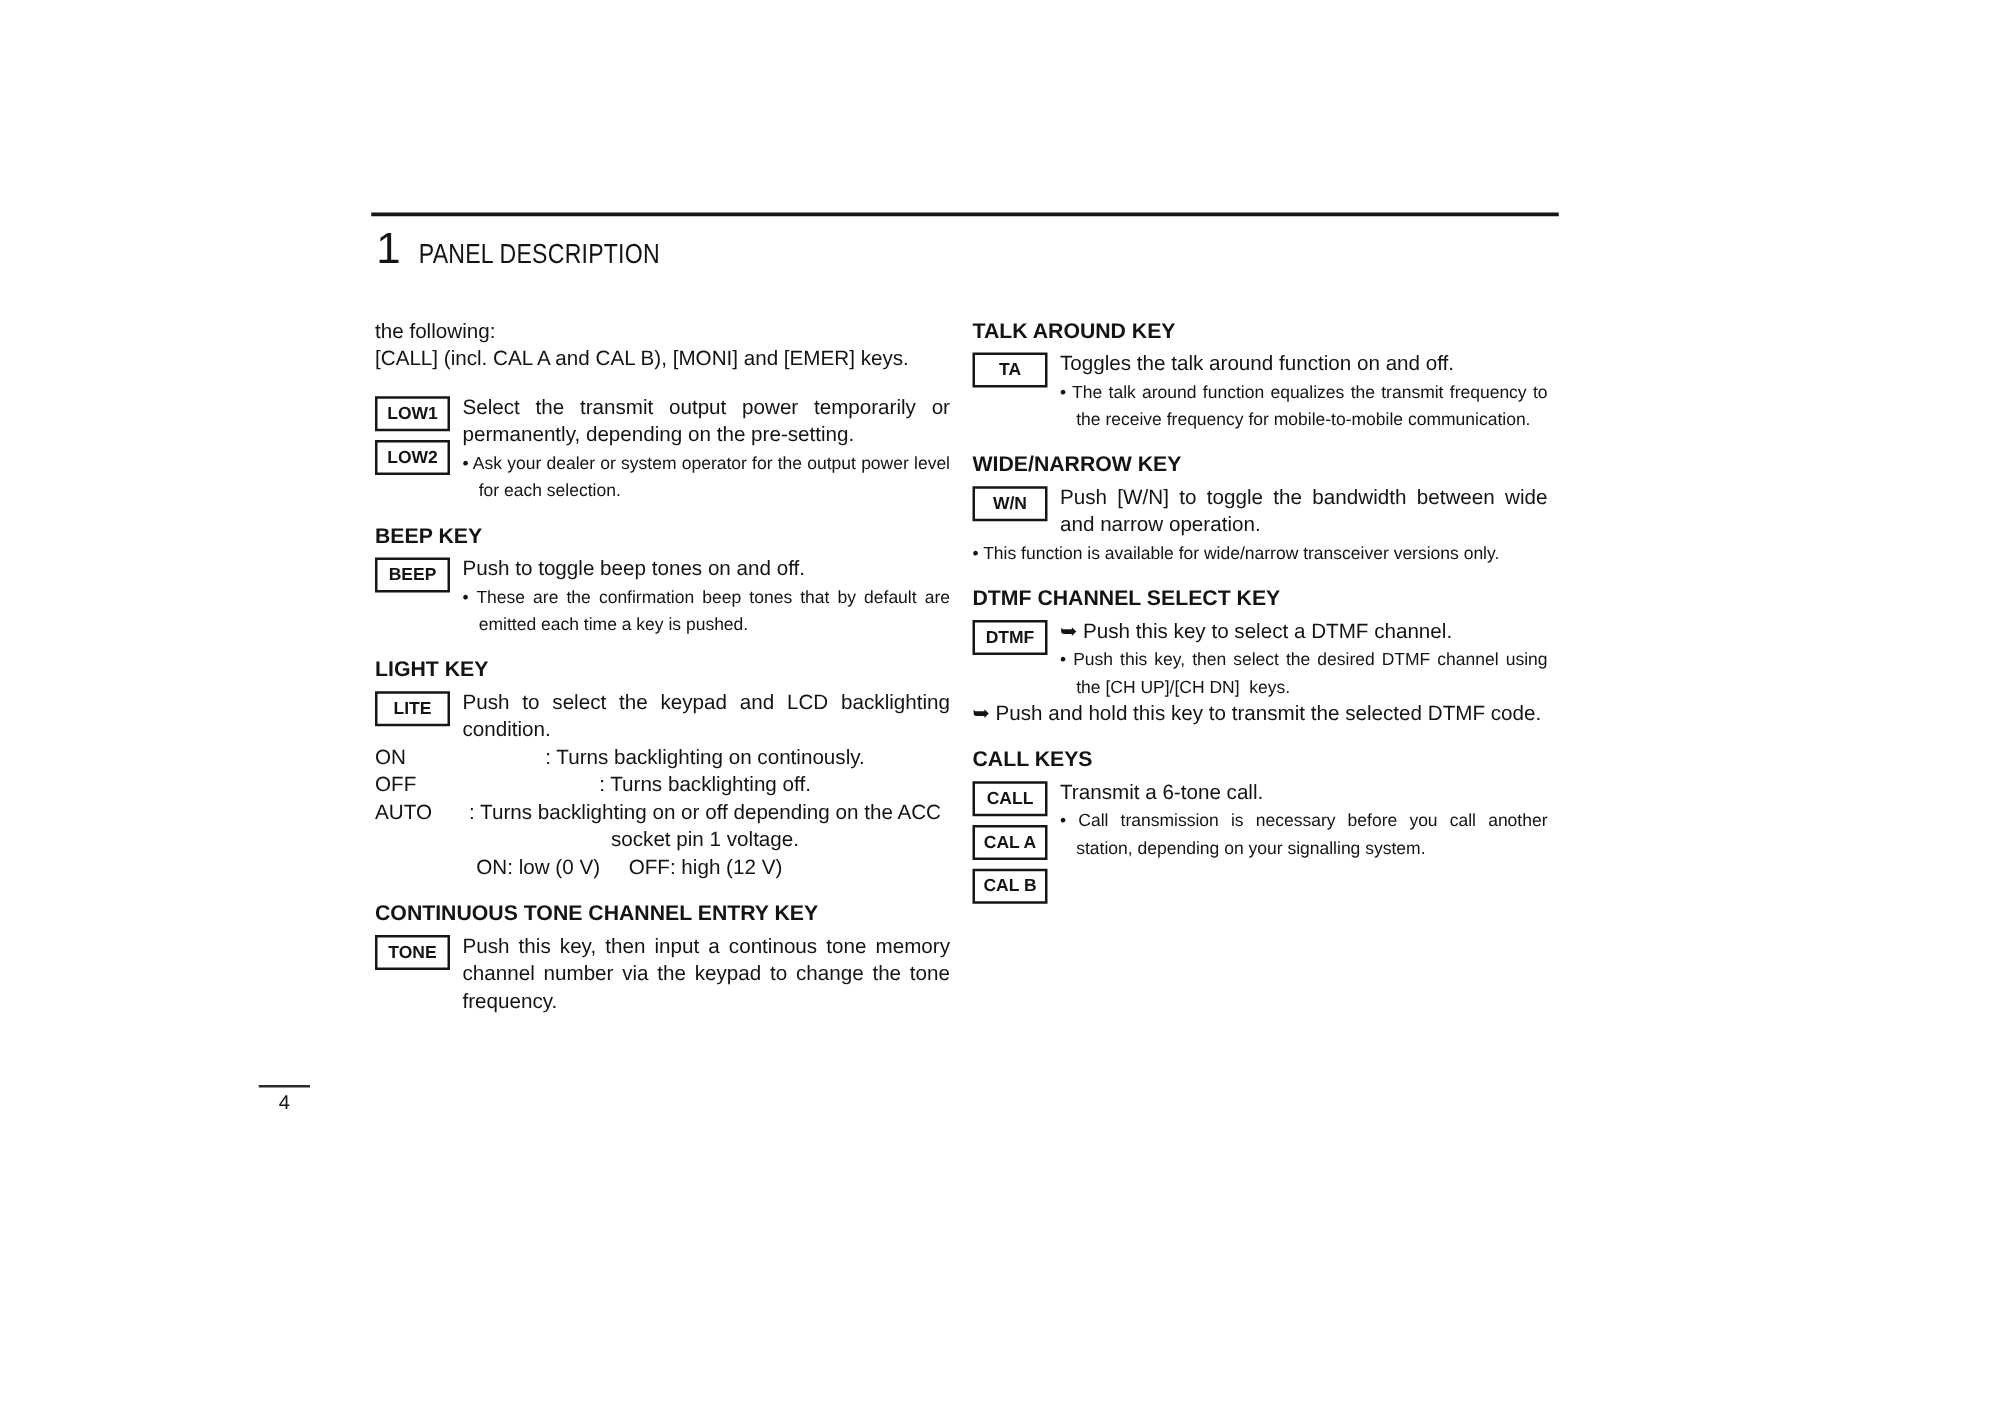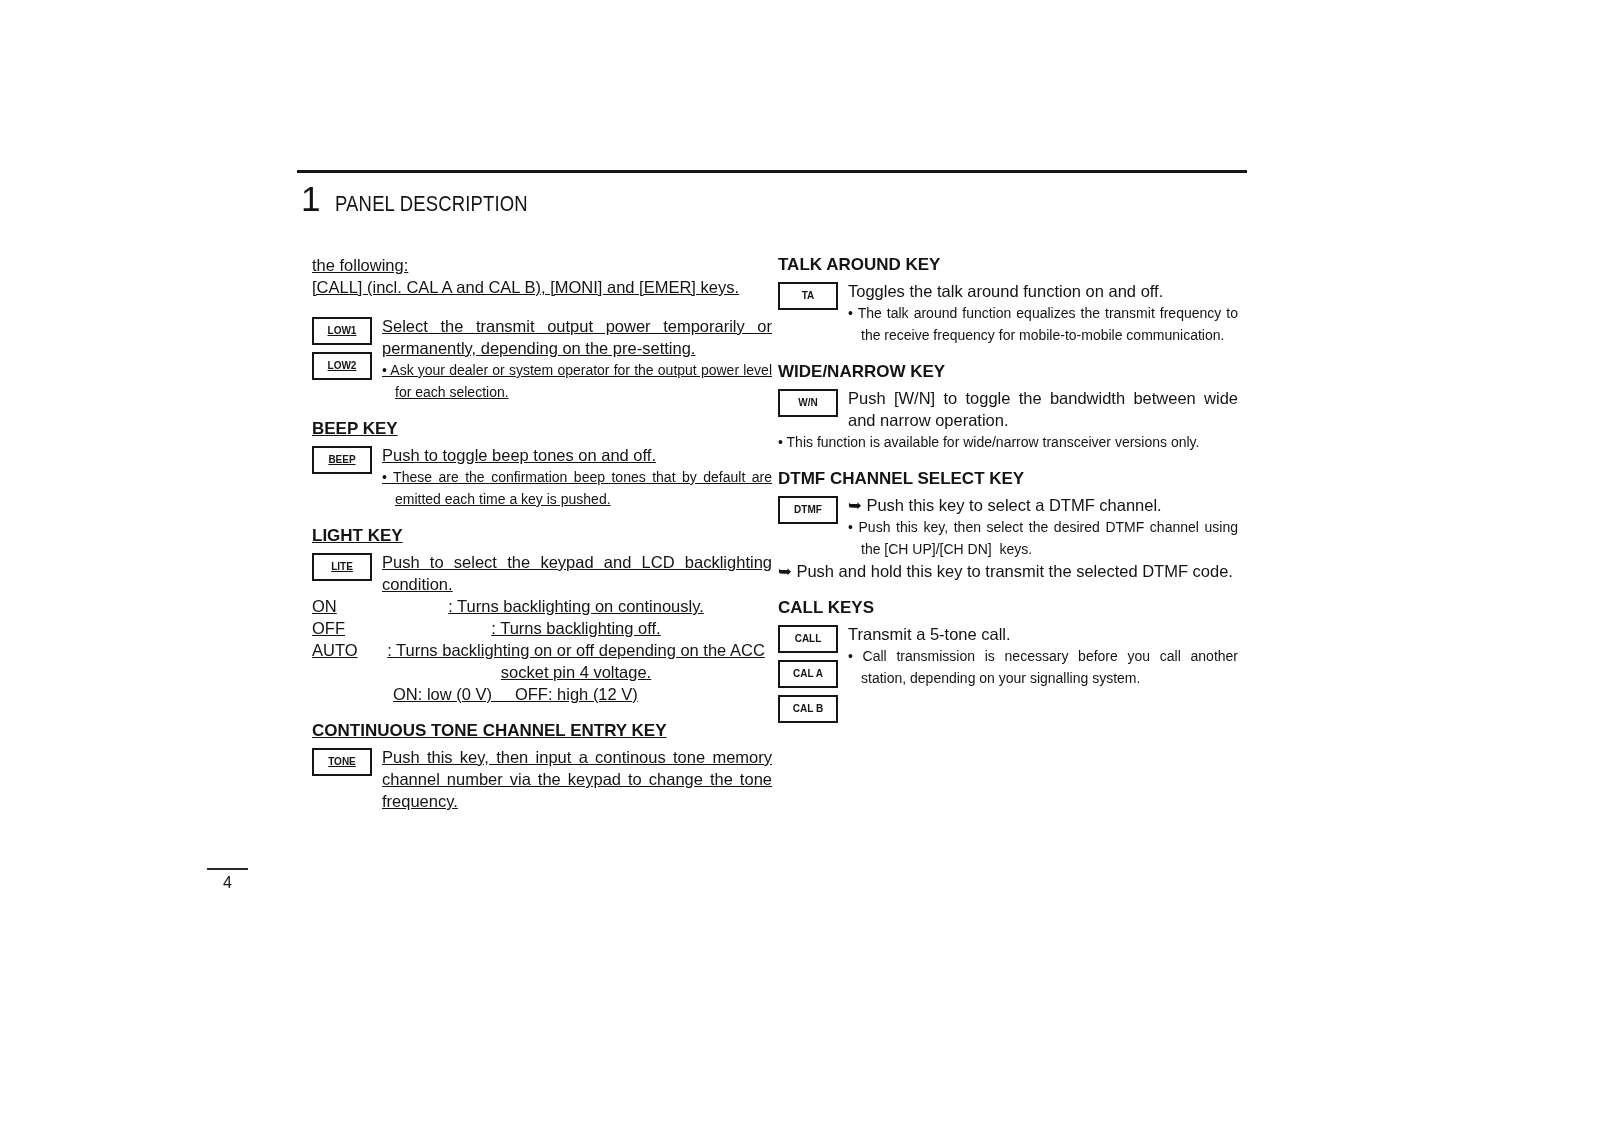--- a/index.html
+++ b/index.html
@@ -49,21 +49,21 @@
     transform-origin: left bottom;
     letter-spacing: 0.2px;
   }
 
   
   .col {
     position: absolute;
     top: 254px;
     width: 460px;
   }
-  .col-left  { left: 312px; text-decoration: underline; }
+  .col-left  { left: 300px; }
   .col-right { left: 778px; }
 
   .intro {
     font-size: 16.5px;
     line-height: 22px;
     margin-bottom: 17px;
   }
 
   .section { margin-top: 15px; }
   .section:first-child { margin-top: 0; }
@@ -85,21 +85,21 @@
     flex-direction: column;
     gap: 7px;
     padding-top: 2px;
   }
   .key-box {
     width: 60px;
     box-sizing: border-box;
     border: 2px solid #161616;
     background: #ffffff;
     font-weight: bold;
-    font-size: 10px;
+    font-size: 14px;
     line-height: 15px;
     text-align: center;
     padding: 4px 1px 5px 1px;
   }
 
   .main-text {
     font-size: 16.5px;
     line-height: 22px;
     text-align: justify;
   }
@@ -211,21 +211,21 @@
       <div class="mode-row">
         <div>ON</div>
         <div class="mode-desc">: Turns backlighting on continously.</div>
       </div>
       <div class="mode-row">
         <div>OFF</div>
         <div class="mode-desc">: Turns backlighting off.</div>
       </div>
       <div class="mode-row">
         <div>AUTO</div>
-        <div class="mode-desc">: Turns backlighting on or off depending on the ACC socket pin 4 voltage.</div>
+        <div class="mode-desc">: Turns backlighting on or off depending on the ACC socket pin 1 voltage.</div>
       </div>
       <div class="auto-note">ON: low (0 V)     OFF: high (12 V)</div>
     </div>
 
     <div class="section">
       <div class="section-heading">CONTINUOUS TONE CHANNEL ENTRY KEY</div>
       <div class="key-row">
         <div class="key-stack">
           <div class="key-box">TONE</div>
         </div>
@@ -281,21 +281,21 @@
 
     <div class="section">
       <div class="section-heading">CALL KEYS</div>
       <div class="key-row">
         <div class="key-stack">
           <div class="key-box">CALL</div>
           <div class="key-box">CAL A</div>
           <div class="key-box">CAL B</div>
         </div>
         <div>
-          <div class="main-text">Transmit a 5-tone call.</div>
+          <div class="main-text">Transmit a 6-tone call.</div>
           <div class="small-text bullet">• Call transmission is necessary before you call another station, depending on your signalling system.</div>
         </div>
       </div>
     </div>
 
   </div>
 
   <div class="footer-rule"></div>
   <div class="page-number">4</div>
 

